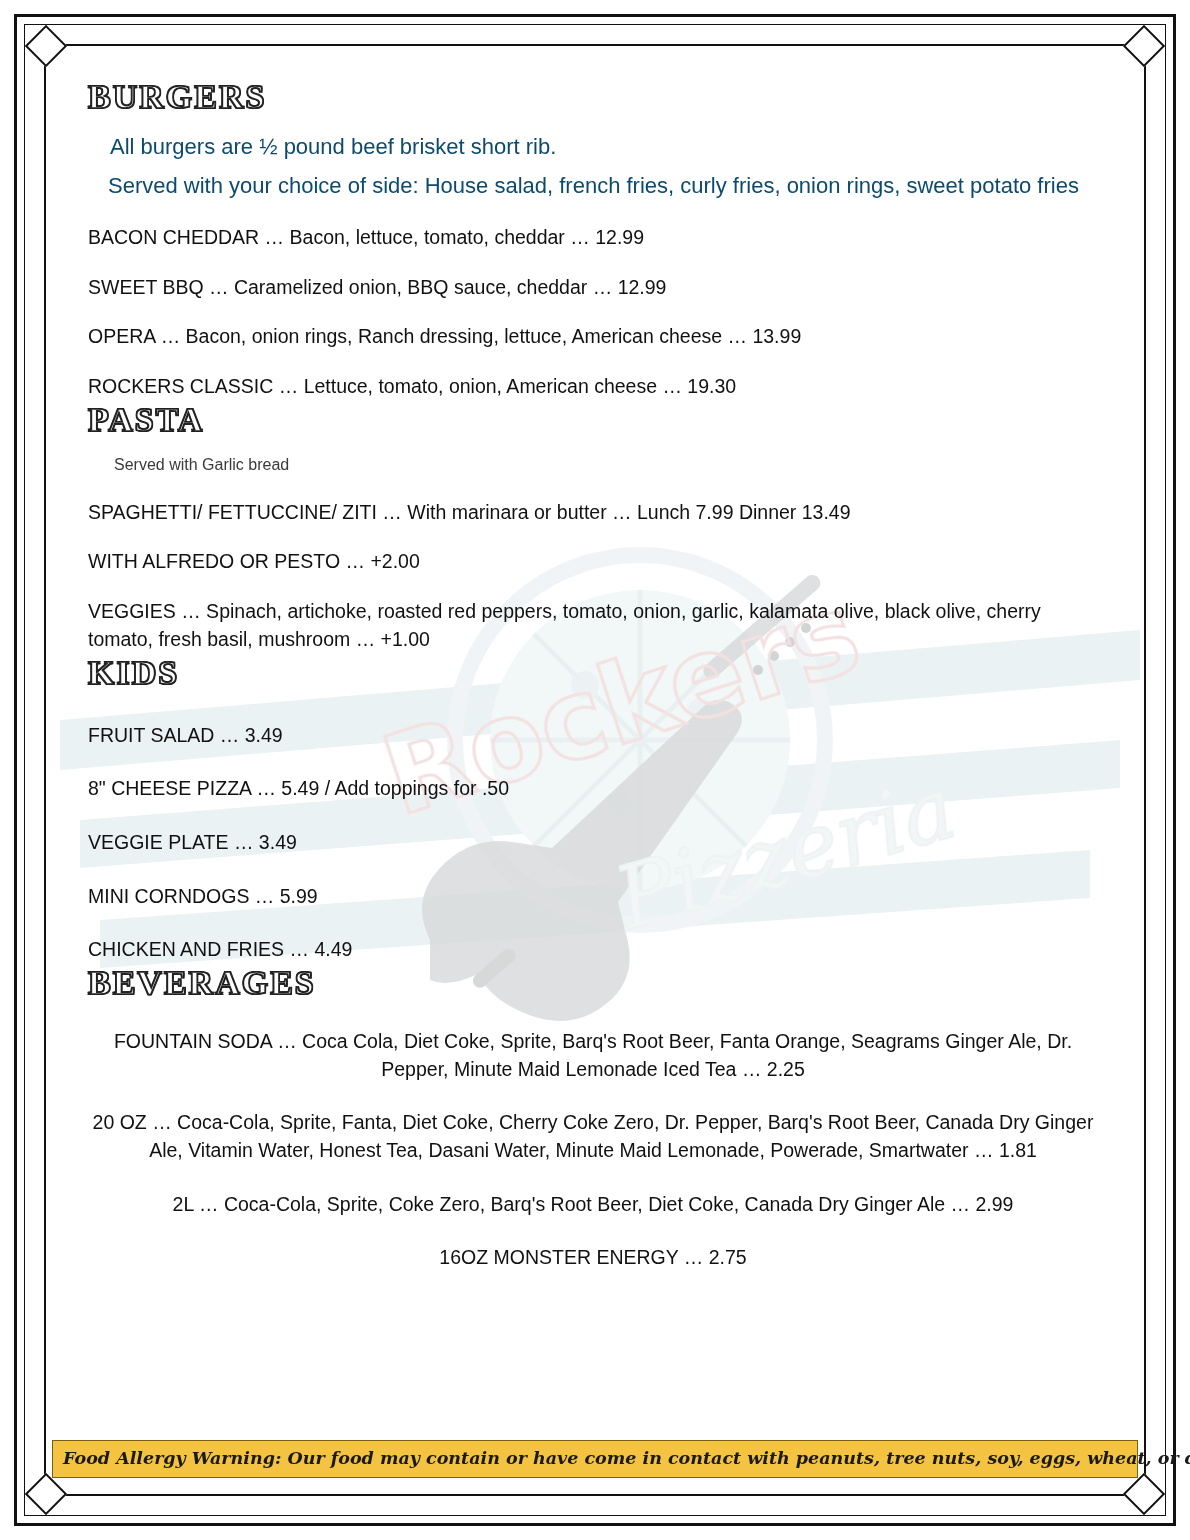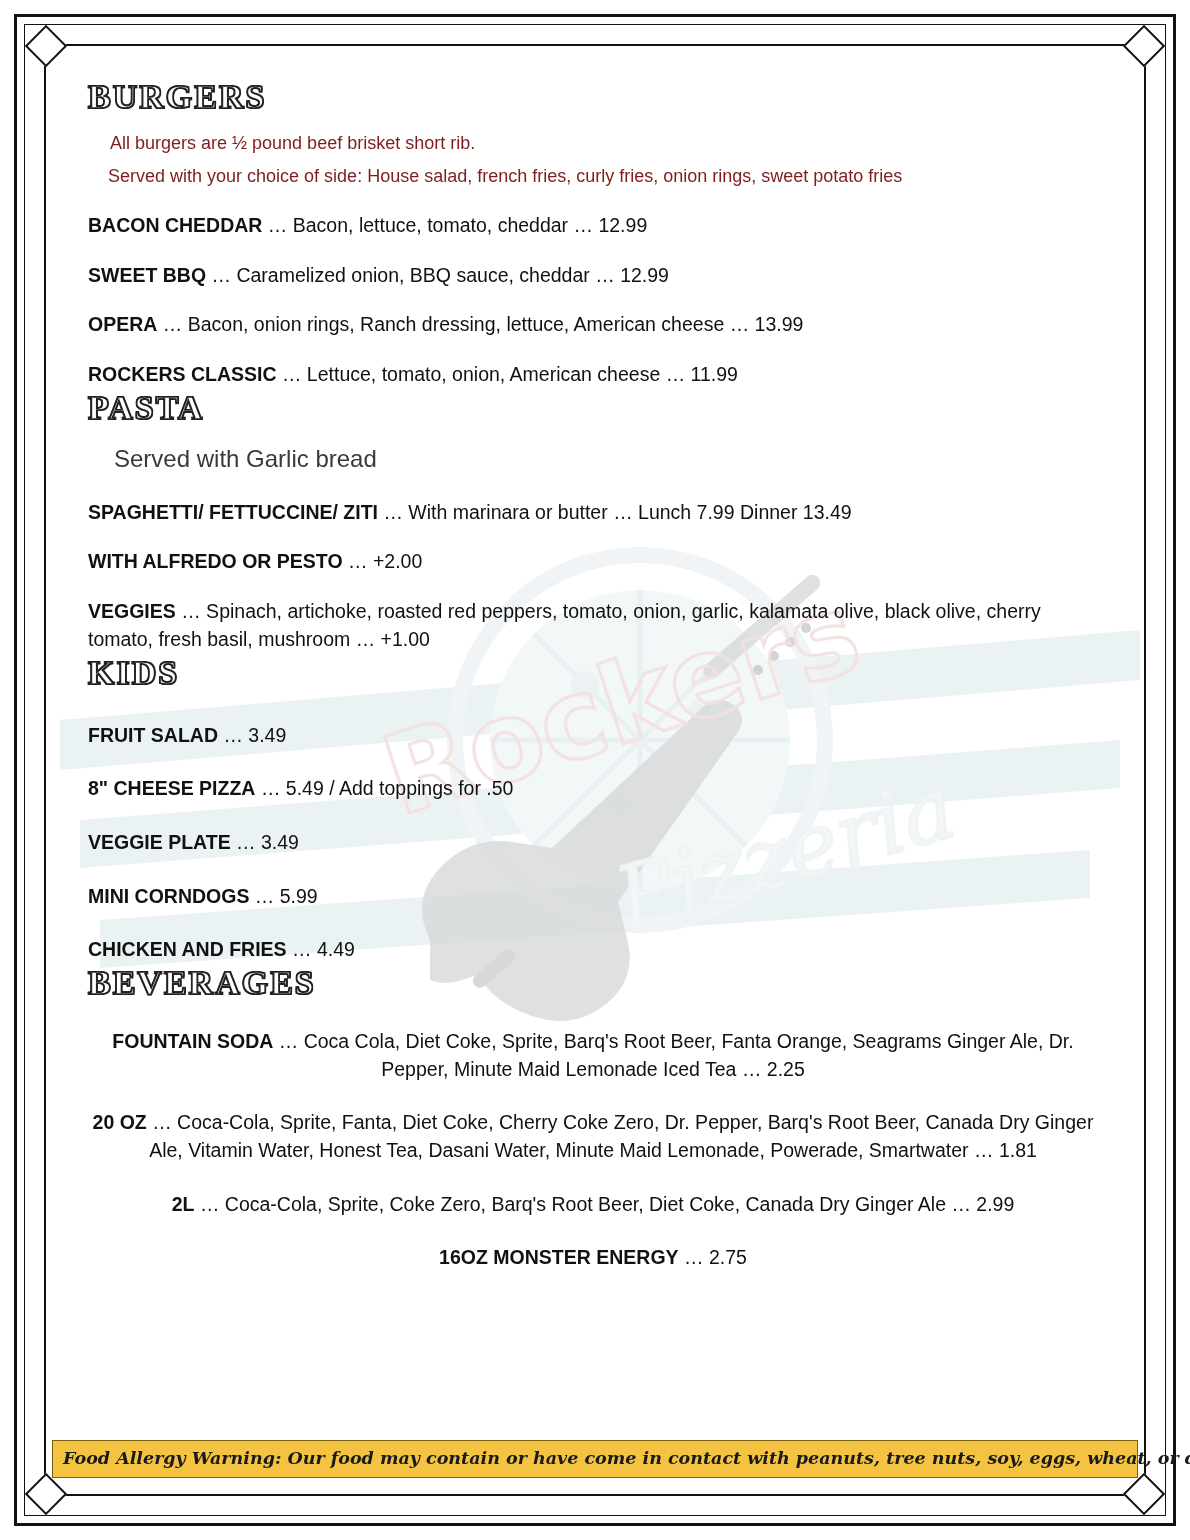--- a/index.html
+++ b/index.html
@@ -75,40 +75,40 @@
       -1px  1px 0 #222,
        1px  1px 0 #222;
     font-weight: bold;
   }
   .sec-burgers { margin-top: 0; }
   .sec-pasta { margin-top: 56px; }
   .sec-kids { margin-top: 52px; }
   .sec-bev { margin-top: 56px; }
 
   .note {
-    font-size: 18px;
-    color: #7f1d1d;
+    font-size: 22px;
+    color: #0c4a6e;
     margin: 0 0 6px 22px;
     line-height: 1.5;
   }
   .note.indent2 { margin-left: 20px; }
   .note.small {
-    font-size: 24px;
+    font-size: 16px;
     color: #3a3a3a;
     margin-left: 26px;
     margin-bottom: 0;
   }
   .item {
     font-size: 19.5px;
     line-height: 1.42;
     margin: 22px 0 0 0;
     color: #111;
   }
   .item .nm {
-    font-weight: bold;
+    font-weight: normal;
   }
   .kids-list .item { margin-top: 26px; }
   .kids-list .item.first { margin-top: 30px; }
   .bev-list .item { margin-top: 26px; text-align: center; }
 
   .allergy {
     position: absolute;
     left: 52px;
     right: 52px;
     bottom: 62px;
@@ -191,21 +191,21 @@
       <p class="item">
         <span class="nm">SWEET BBQ</span>
         <span>… Caramelized onion, BBQ sauce, cheddar … 12.99</span>
       </p>
       <p class="item">
         <span class="nm">OPERA</span>
         <span>… Bacon, onion rings, Ranch dressing, lettuce, American cheese … 13.99</span>
       </p>
       <p class="item">
         <span class="nm">ROCKERS CLASSIC</span>
-        <span>… Lettuce, tomato, onion, American cheese … 11.99</span>
+        <span>… Lettuce, tomato, onion, American cheese … 19.30</span>
       </p>
     </div>
 
     <h2 class="section sec-pasta">PASTA</h2>
     <p class="note small">Served with Garlic bread</p>
 
     <div class="pasta-list">
       <p class="item">
         <span class="nm">SPAGHETTI/ FETTUCCINE/ ZITI</span>
         <span>… With marinara or butter … Lunch  7.99   Dinner  13.49</span>

